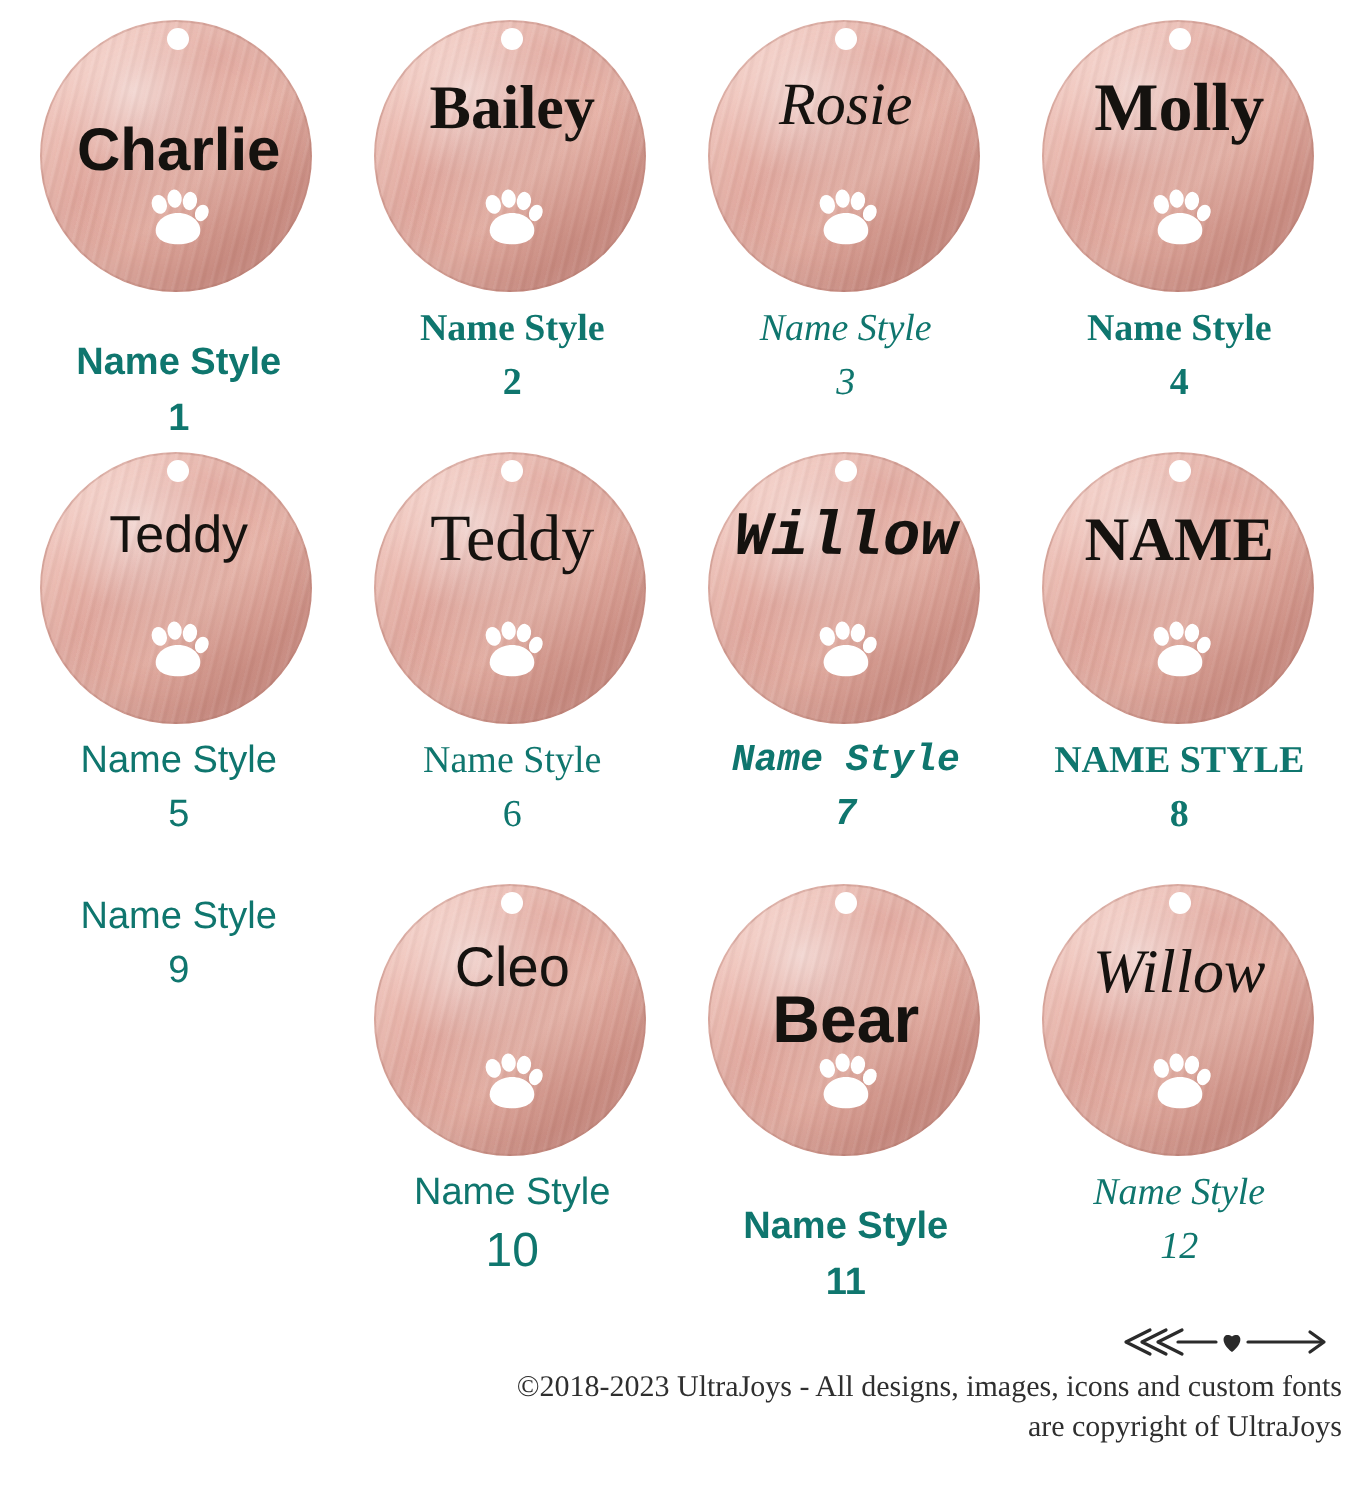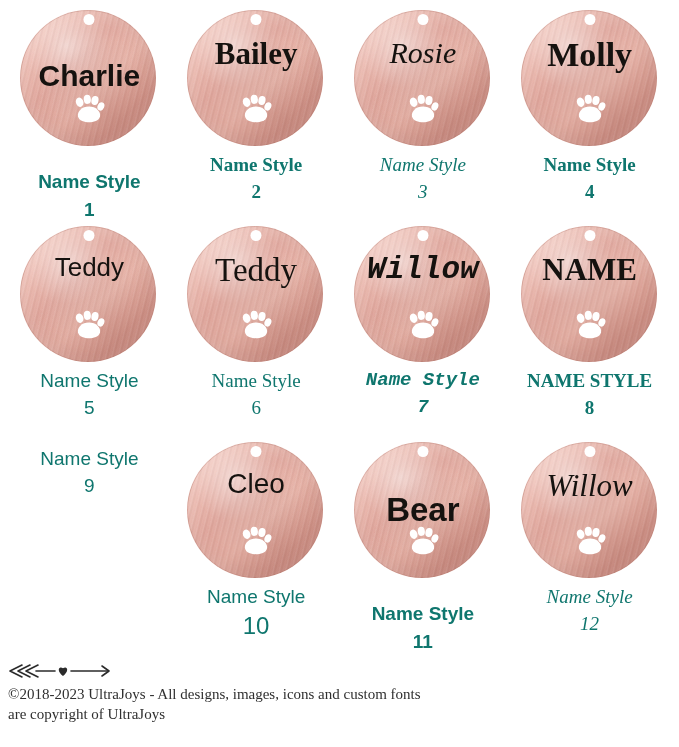--- a/index.html
+++ b/index.html
@@ -150,21 +150,21 @@
   .f-serif-bold  { font-family: "Liberation Serif", serif; font-weight: 700; }
   .f-script      { font-family: "Liberation Serif", serif; font-style: italic; font-weight: 400; }
   .f-script-bold { font-family: Liberation Mono, monospace; font-style: italic; font-weight: 700; }
   .f-dejavu      { font-family: Liberation Serif, serif; font-weight: 700; }
 
   
   .footer {
     margin-top: 6px;
     display: flex;
     flex-direction: column;
-    align-items: flex-start;
+    align-items: flex-end;
     justify-content: flex-start;
   }
   .divider-ornament {
     height: 26px;
     display: flex;
     align-items: center;
     justify-content: center;
     color: #2b2b2b;
   }
   .copyright {

